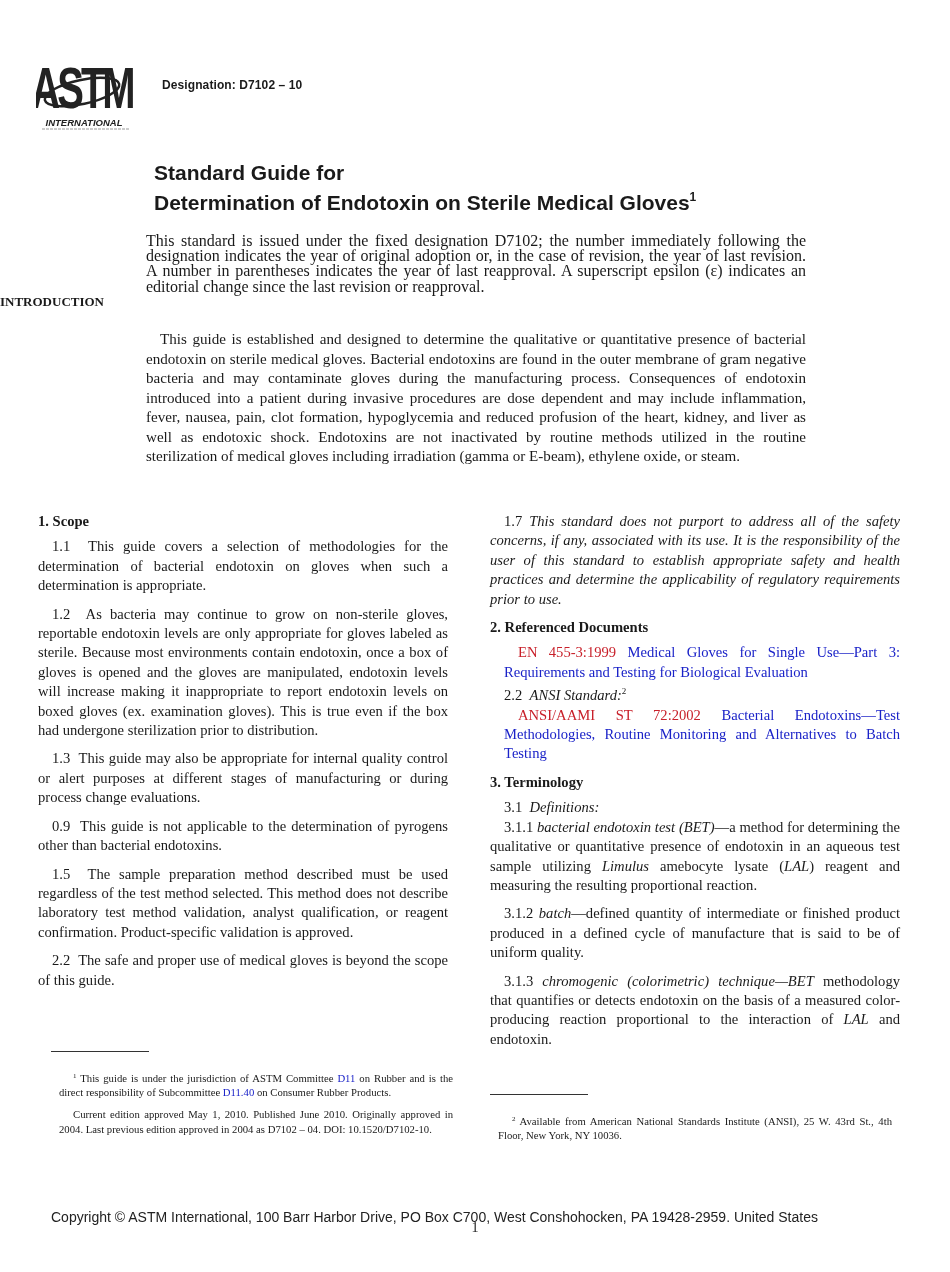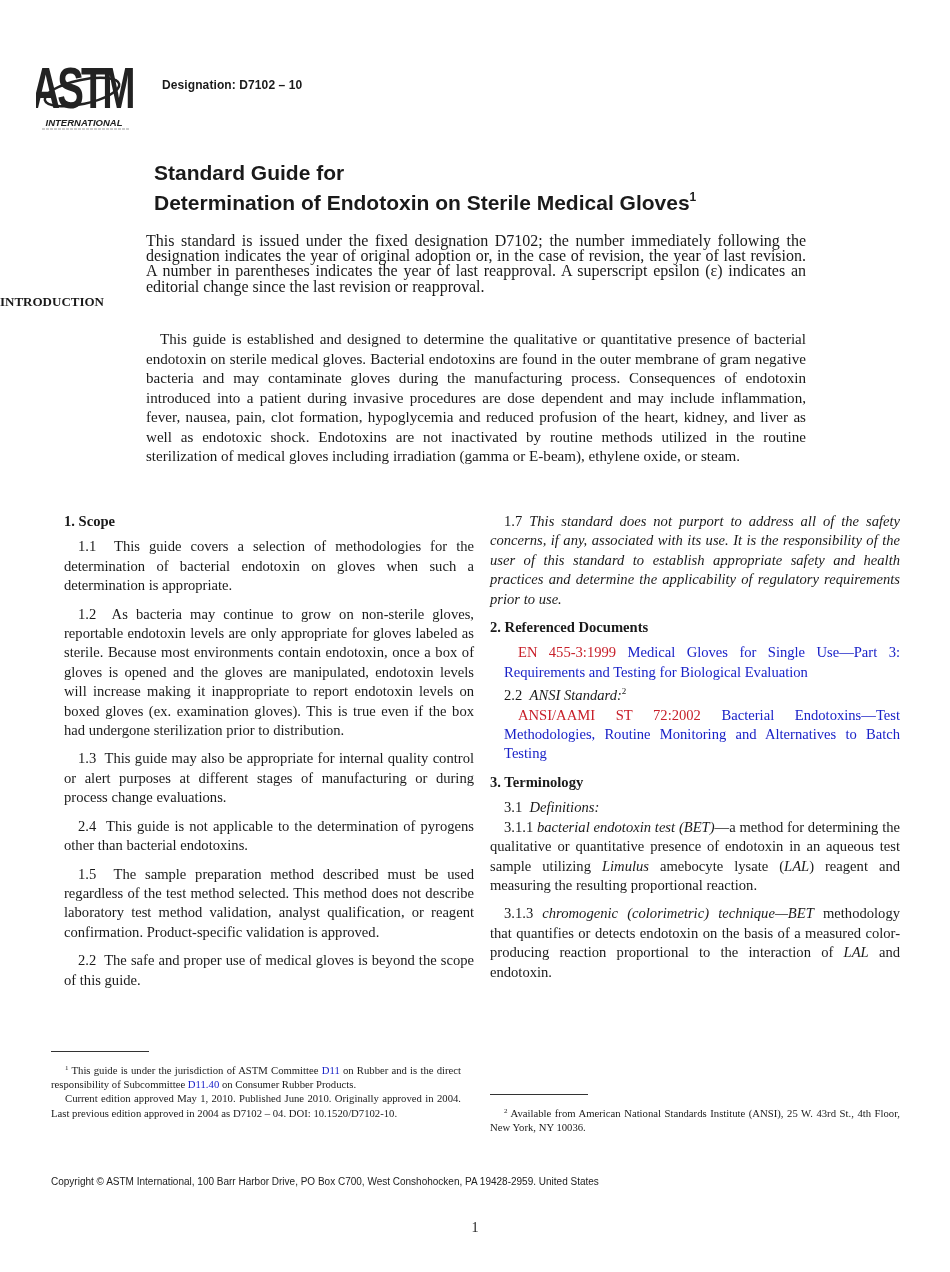--- a/index.html
+++ b/index.html
@@ -12,39 +12,39 @@
 
   .title { position: absolute; left: 154px; top: 160px; font-size: 21px; font-weight: bold; line-height: 25px; }
   .title sup { font-size: 12px; vertical-align: 9px; }
 
   .notice { position: absolute; left: 146px; top: 233px; width: 660px; font-size: 16px; line-height: 15.2px; text-align: justify; }
 
   .intro-heading { position: absolute; left: 0; width: 950px; top: 294px; text-align: left; font-size: 13px; font-weight: bold; }
   .intro-text { position: absolute; left: 146px; top: 330px; width: 660px; font-size: 15.1px; line-height: 19.5px; text-align: justify; text-indent: 14px; }
 
   .col { position: absolute; top: 512px; width: 410px; font-size: 14.6px; line-height: 19.4px; }
-  .col-left { left: 64px; }
+  .col-left { left: 38px; }
   .col-right { left: 490px; }
   .col p { margin: 0 0 9px 0; text-align: justify; text-indent: 14px; }
   .col p.tight { margin-bottom: 0; }
   .col h2 { font-size: 14.6px; font-weight: bold; margin: 0 0 6px 0; }
   .col h2.spaced { margin-top: 4px; }
   .ref { margin: 0; padding-left: 14px; text-indent: -14px; text-align: justify; }
   .ref-code { color: #c8202a; }
   .ref-title { color: #1a22c8; }
   .sub-label { margin: 0; padding-left: 14px; }
   .sup2 { font-size: 9px; vertical-align: 6px; }
 
   .fn-rule { position: absolute; width: 98px; height: 1px; background: #333; }
   .footnote { position: absolute; font-size: 10.7px; line-height: 14.2px; text-align: justify; }
-  .footnote p { margin: 0; text-indent: 14px; }
+  .footnote p { margin: 8px; text-indent: 14px; }
   .footnote .lnk { color: #1a22c8; }
   .footnote sup { font-size: 7px; vertical-align: 4px; }
 
-  .copyright { position: absolute; left: 51px; top: 1176px; font-size: 10px; color: #222; }
+  .copyright { position: absolute; left: 51px; top: 1209px; font-size: 14px; color: #222; }
   .page-num { position: absolute; left: 0; width: 950px; top: 1220px; text-align: center; font-size: 14px; }
 </style>
 </head>
 <body>
 
 <div class="logo">
   <svg width="98" height="72" viewBox="0 0 98 72">
     <ellipse cx="46" cy="32" rx="38" ry="12" fill="none" stroke="#222" stroke-width="2.5" transform="rotate(-12 46 32)"></ellipse>
     <text x="46" y="48" text-anchor="middle" font-family="Liberation Sans, sans-serif" font-weight="bold" font-size="40" fill="#222" transform="scale(1,1.45) translate(0,-15)" letter-spacing="-3">ASTM</text>
     <text x="48" y="66" text-anchor="middle" font-family="Liberation Sans, sans-serif" font-weight="bold" font-style="italic" font-size="9.5" fill="#222">INTERNATIONAL</text>
@@ -62,36 +62,37 @@
 <div class="notice serif">This standard is issued under the fixed designation D7102; the number immediately following the designation indicates the year of original adoption or, in the case of revision, the year of last revision. A number in parentheses indicates the year of last reapproval. A superscript epsilon (ε) indicates an editorial change since the last revision or reapproval.</div>
 
 <div class="intro-heading serif">INTRODUCTION</div>
 <div class="intro-text serif">This guide is established and designed to determine the qualitative or quantitative presence of bacterial endotoxin on sterile medical gloves. Bacterial endotoxins are found in the outer membrane of gram negative bacteria and may contaminate gloves during the manufacturing process. Consequences of endotoxin introduced into a patient during invasive procedures are dose dependent and may include inflammation, fever, nausea, pain, clot formation, hypoglycemia and reduced profusion of the heart, kidney, and liver as well as endotoxic shock. Endotoxins are not inactivated by routine methods utilized in the routine sterilization of medical gloves including irradiation (gamma or E-beam), ethylene oxide, or steam.</div>
 
 <div class="col col-left serif">
   <h2>1.  Scope</h2>
   <p><span>1.1</span>&nbsp; <span>This guide covers a selection of methodologies for the determination of bacterial endotoxin on gloves when such a determination is appropriate.</span></p>
   <p><span>1.2</span>&nbsp; <span>As bacteria may continue to grow on non-sterile gloves, reportable endotoxin levels are only appropriate for gloves labeled as sterile. Because most environments contain endotoxin, once a box of gloves is opened and the gloves are manipulated, endotoxin levels will increase making it inappropriate to report endotoxin levels on boxed gloves (ex. examination gloves). This is true even if the box had undergone sterilization prior to distribution.</span></p>
   <p><span>1.3</span>&nbsp; <span>This guide may also be appropriate for internal quality control or alert purposes at different stages of manufacturing or during process change evaluations.</span></p>
-  <p><span>2.4</span>&nbsp; <span>This guide is not applicable to the determination of pyrogens other than bacterial endotoxins.</span></p>
+  <p><span>0.9</span>&nbsp; <span>This guide is not applicable to the determination of pyrogens other than bacterial endotoxins.</span></p>
   <p><span>1.5</span>&nbsp; <span>The sample preparation method described must be used regardless of the test method selected. This method does not describe laboratory test method validation, analyst qualification, or reagent confirmation. Product-specific validation is approved.</span></p>
   <p><span>2.2</span>&nbsp; <span>The safe and proper use of medical gloves is beyond the scope of this guide.</span></p>
 </div>
 
 <div class="col col-right serif">
   <p><span>1.7</span> <i>This standard does not purport to address all of the safety concerns, if any, associated with its use. It is the responsibility of the user of this standard to establish appropriate safety and health practices and determine the applicability of regulatory requirements prior to use.</i></p>
 
   <h2 class="spaced">2.  Referenced Documents</h2>
   <p class="ref tight"><span class="ref-code">EN 455-3:1999</span> <span class="ref-title">Medical Gloves for Single Use—Part 3: Requirements and Testing for Biological Evaluation</span></p>
   <div class="sub-label"><span>2.2</span>&nbsp; <i>ANSI Standard:</i><span class="sup2">2</span></div>
   <p class="ref"><span class="ref-code">ANSI/AAMI ST 72:2002</span> <span class="ref-title">Bacterial Endotoxins—Test Methodologies, Routine Monitoring and Alternatives to Batch Testing</span></p>
 
   <h2 class="spaced">3.  Terminology</h2>
   <div class="sub-label"><span>3.1</span>&nbsp; <i>Definitions:</i></div>
   <p><span>3.1.1</span> <i>bacterial endotoxin test (BET)</i><span>—a method for determining the qualitative or quantitative presence of endotoxin in an aqueous test sample utilizing </span><i>Limulus</i><span> amebocyte lysate (</span><i>LAL</i><span>) reagent and measuring the resulting proportional reaction.</span></p>
+  <p><span>3.1.2</span> <i>batch</i><span>—defined quantity of intermediate or finished product produced in a defined cycle of manufacture that is said to be of uniform quality.</span></p>
   <p><span>3.1.3</span> <i>chromogenic (colorimetric) technique—BET</i><span> methodology that quantifies or detects endotoxin on the basis of a measured color-producing reaction proportional to the interaction of </span><i>LAL</i><span> and endotoxin.</span></p>
 </div>
 
 <div class="fn-rule" style="left:51px; top:1051px;"></div>
 <div class="footnote serif" style="left:51px; top:1061px; width:410px;">
   <p><sup>1</sup> <span>This guide is under the jurisdiction of ASTM Committee </span><span class="lnk">D11</span><span> on Rubber and is the direct responsibility of Subcommittee </span><span class="lnk">D11.40</span><span> on Consumer Rubber Products.</span></p>
   <p>Current edition approved May 1, 2010. Published June 2010. Originally approved in 2004. Last previous edition approved in 2004 as D7102 – 04. DOI: 10.1520/D7102-10.</p>
 </div>
 
 <div class="fn-rule" style="left:490px; top:1094px;"></div>

